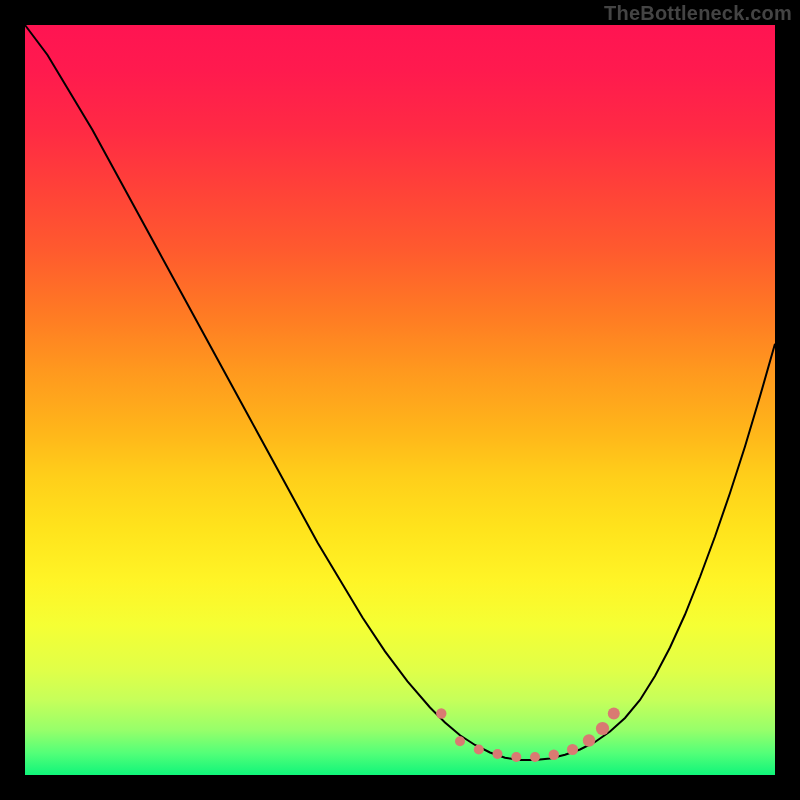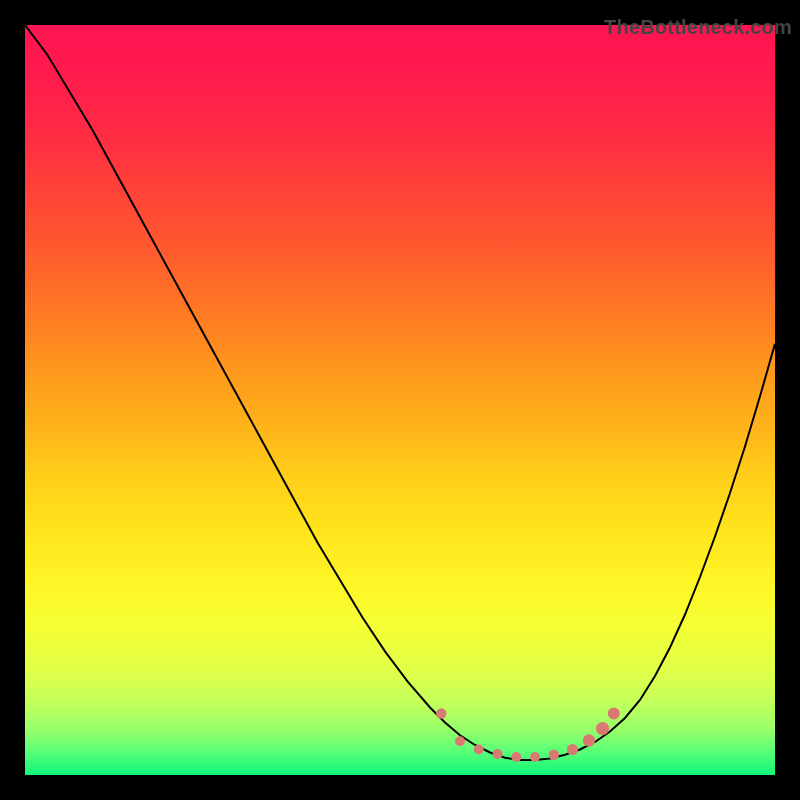--- a/index.html
+++ b/index.html
@@ -11,21 +11,21 @@
     background: #000;
     font-family: Arial, Helvetica, sans-serif;
   }
   .chart-wrap {
     position: relative;
     width: 800px;
     height: 800px;
   }
   .watermark {
     position: absolute;
-    top: 16px;
+    top: 2px;
     right: 8px;
     color: #444;
     font-size: 20px;
     font-weight: 600;
     letter-spacing: 0.2px;
     z-index: 10;
     user-select: none;
   }
   svg {
     display: block;

